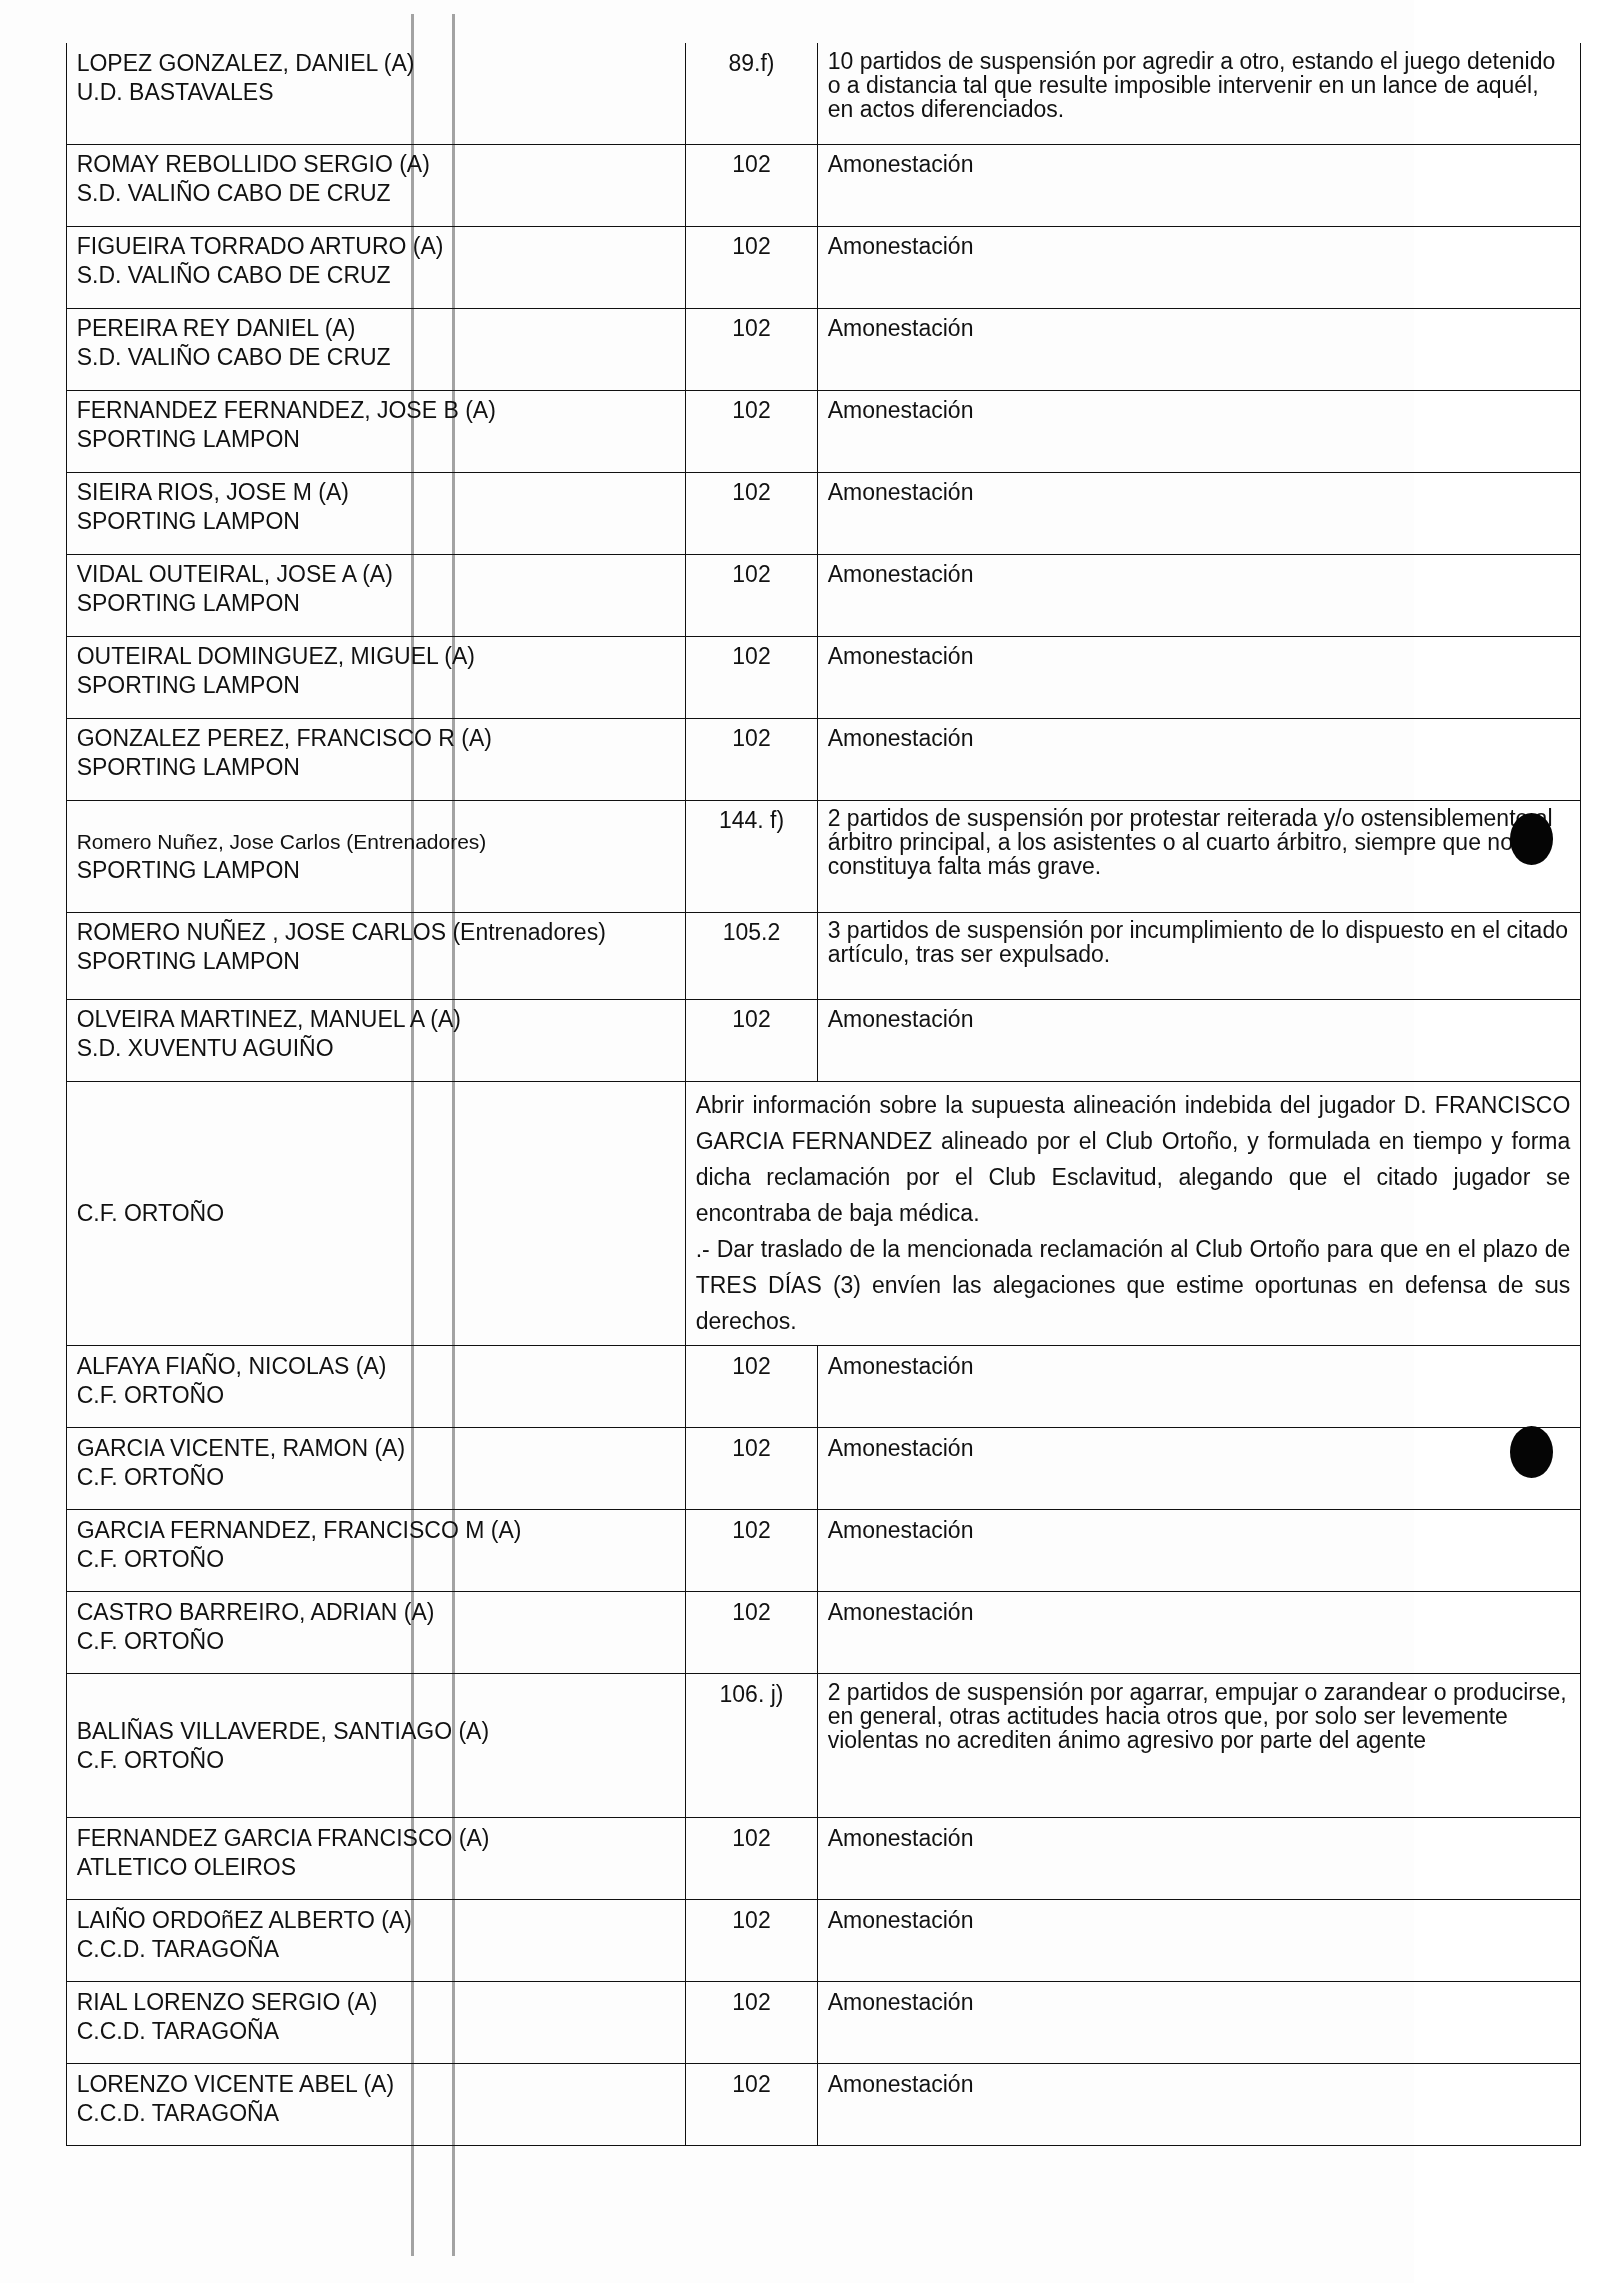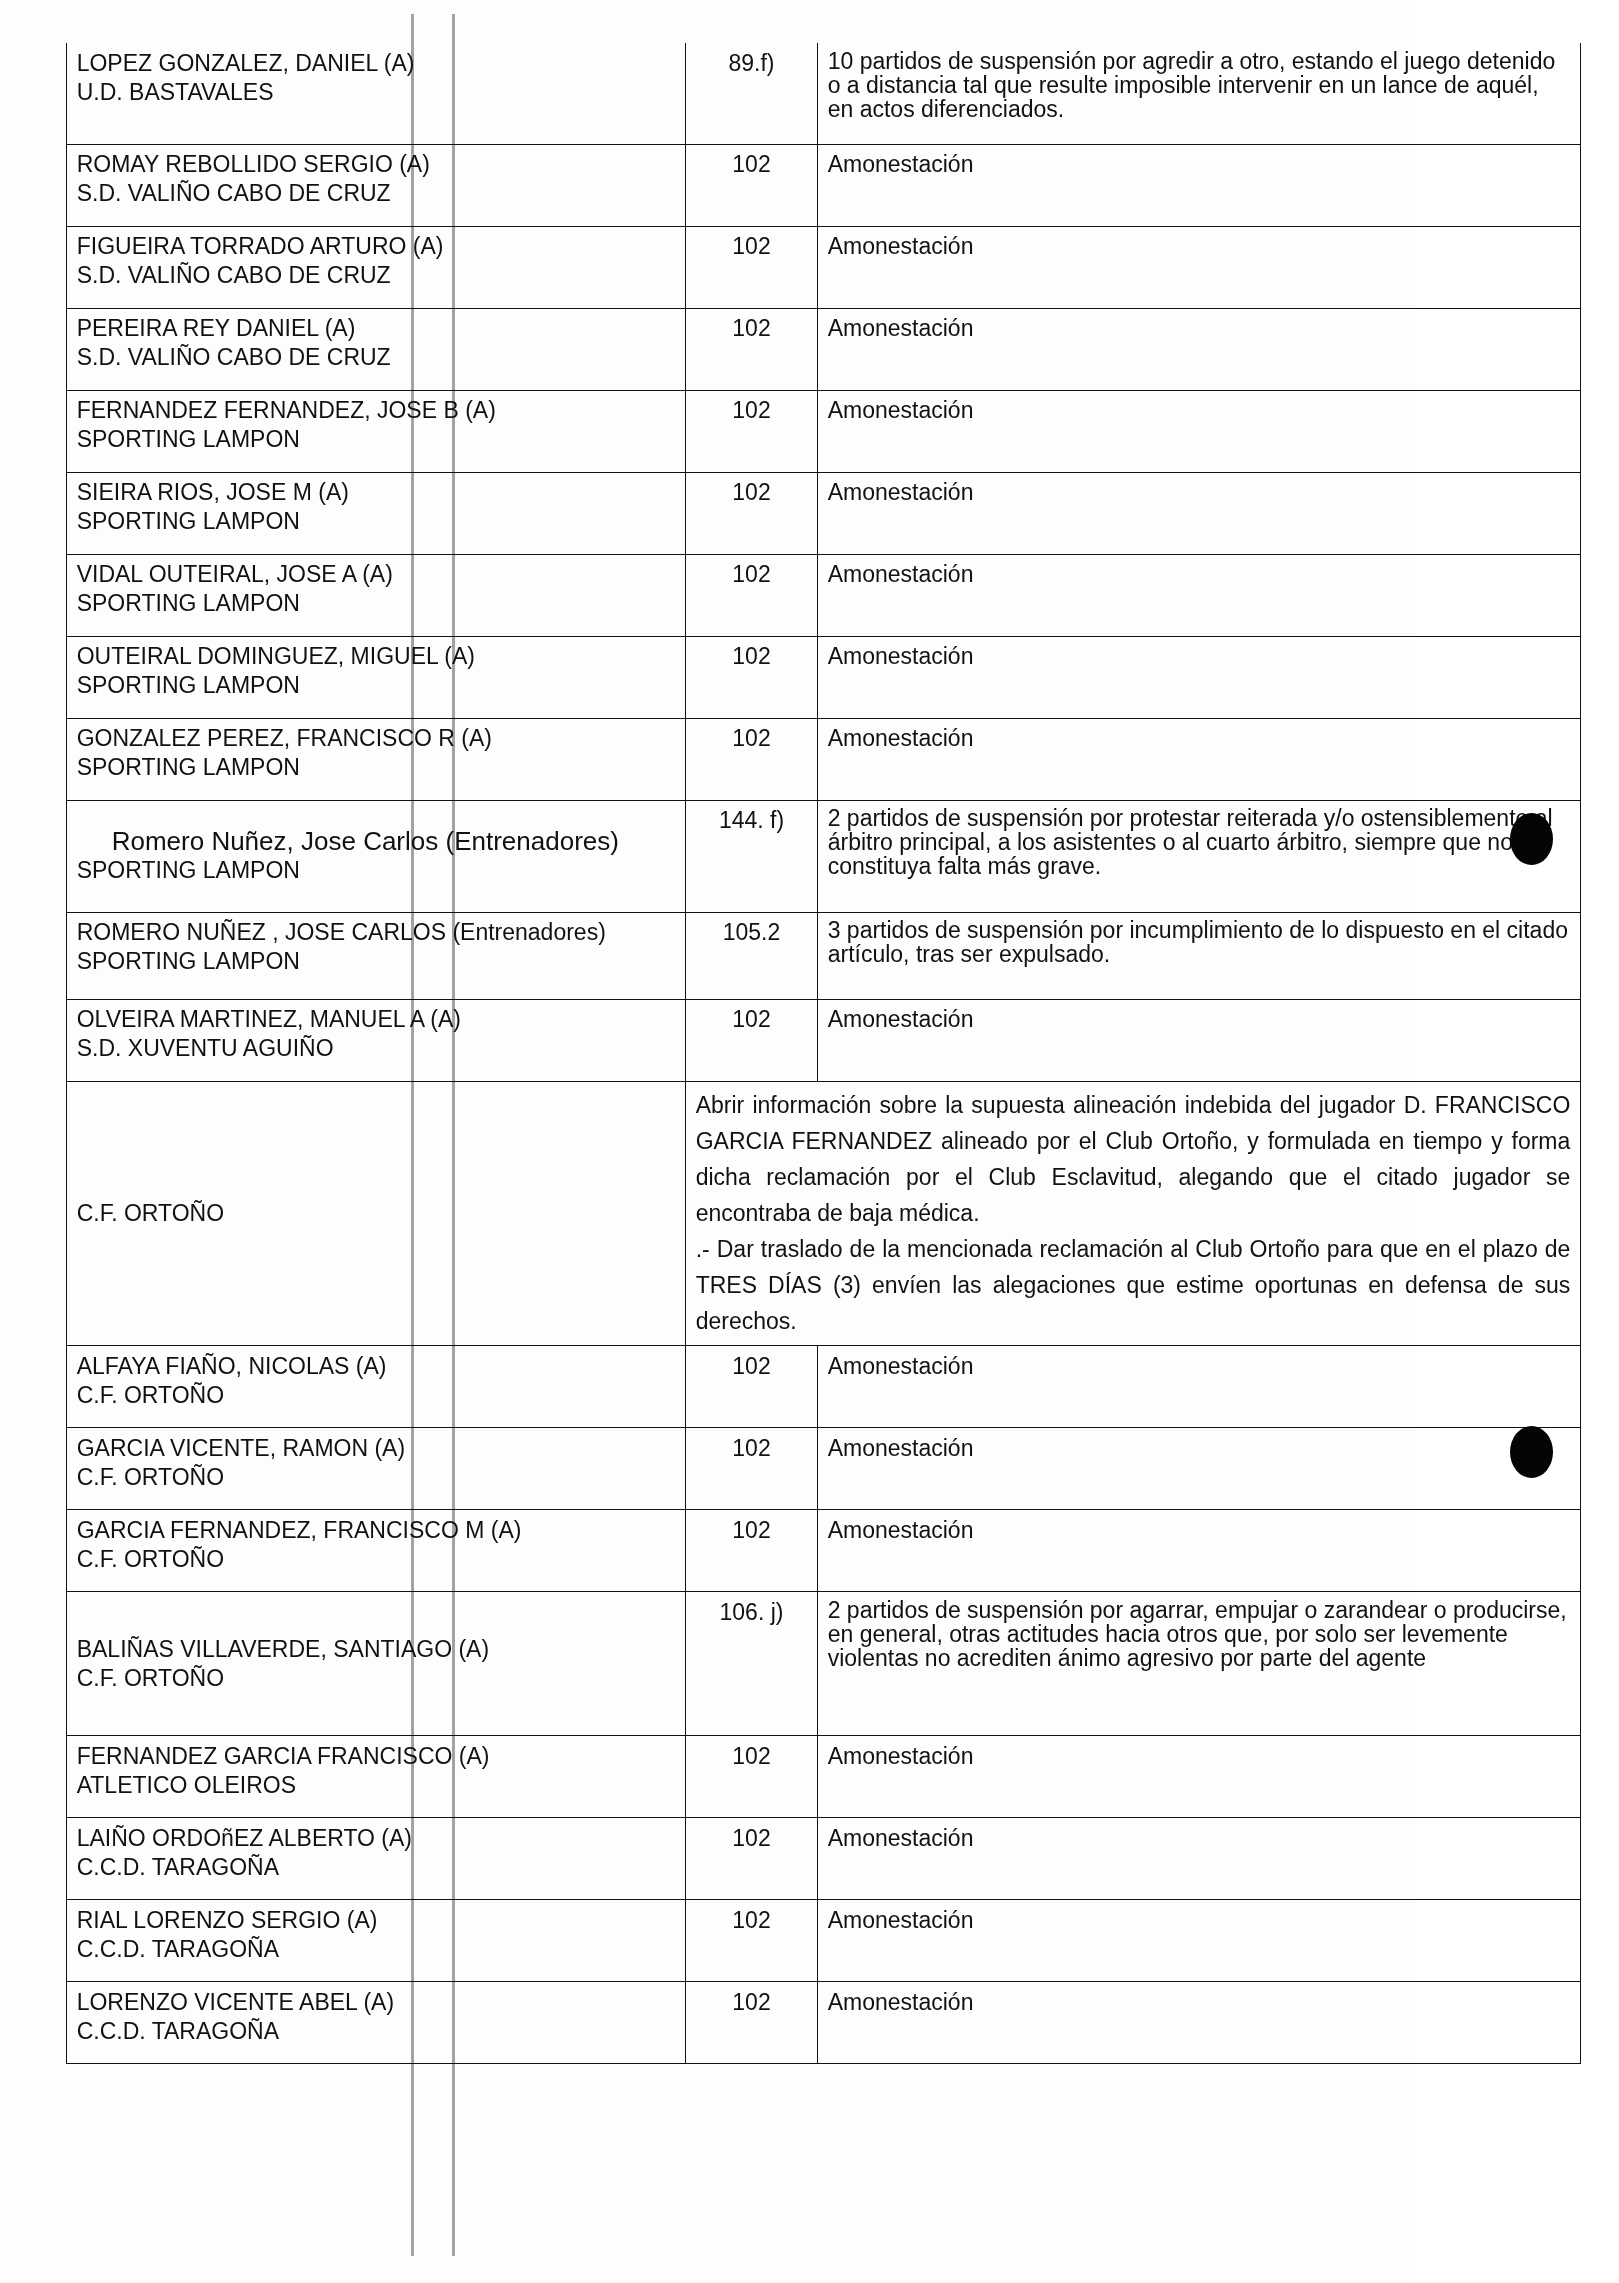--- a/index.html
+++ b/index.html
@@ -17,21 +17,21 @@
       border: 1.9px solid #111; vertical-align: top; padding: 5.8px 9.7px;
     }
     table.sanctions tr { height: 82px; }
     table.sanctions tr.first td { border-top: none; }
     col.c-name { width: 619px; }
     col.c-art { width: 132px; }
     col.c-desc { width: 763px; }
     td.name { padding-top: 11.6px; }
     td.name .player { display: block; }
     td.name .club { display: block; }
-    td.name.trainer .player { font-size: 26px; margin-left: 35px; }
+    td.name.trainer .player { font-size: 21px; }
     td.art { text-align: center; padding-top: 9.7px; }
     td.desc { padding-top: 13.6px; padding-left: 21.3px; }
     td.desc.long { padding-top: 5.8px; padding-left: 9.7px; line-height: 24px; }
     tr.tall td.name { vertical-align: middle; }
     td.notice { text-align: justify; line-height: 36px; padding: 13.6px 9.7px 9.7px 9.7px; }
     td.notice span { display: block; }
     .scan-line { position: absolute; top: 13.6px; width: 2.9px; height: 2242px; background: #8c8c8c; opacity: .8; }
     .scan-line.l1 { left: 411px; }
     .scan-line.l2 { left: 452px; }
     .dot { position: absolute; width: 43px; height: 52px; border-radius: 50%; background: #050505; }
@@ -174,20 +174,28 @@
         <td class="desc">Amonestación</td>
       </tr>
       <tr>
         <td class="name">
           <span class="player">GARCIA FERNANDEZ, FRANCISCO M (A)</span>
           <span class="club">C.F. ORTOÑO</span>
         </td>
         <td class="art">102</td>
         <td class="desc">Amonestación</td>
       </tr>
+      <tr>
+        <td class="name">
+          <span class="player">CASTRO BARREIRO, ADRIAN (A)</span>
+          <span class="club">C.F. ORTOÑO</span>
+        </td>
+        <td class="art">102</td>
+        <td class="desc">Amonestación</td>
+      </tr>
       <tr class="tall" style="height:144px">
         <td class="name">
           <span class="player">BALIÑAS VILLAVERDE, SANTIAGO (A)</span>
           <span class="club">C.F. ORTOÑO</span>
         </td>
         <td class="art">106. j)</td>
         <td class="desc long">2 partidos de suspensión por agarrar, empujar o zarandear o producirse, en general, otras actitudes hacia otros que, por solo ser levemente violentas no acrediten ánimo agresivo por parte del agente</td>
       </tr>
       <tr>
         <td class="name">

